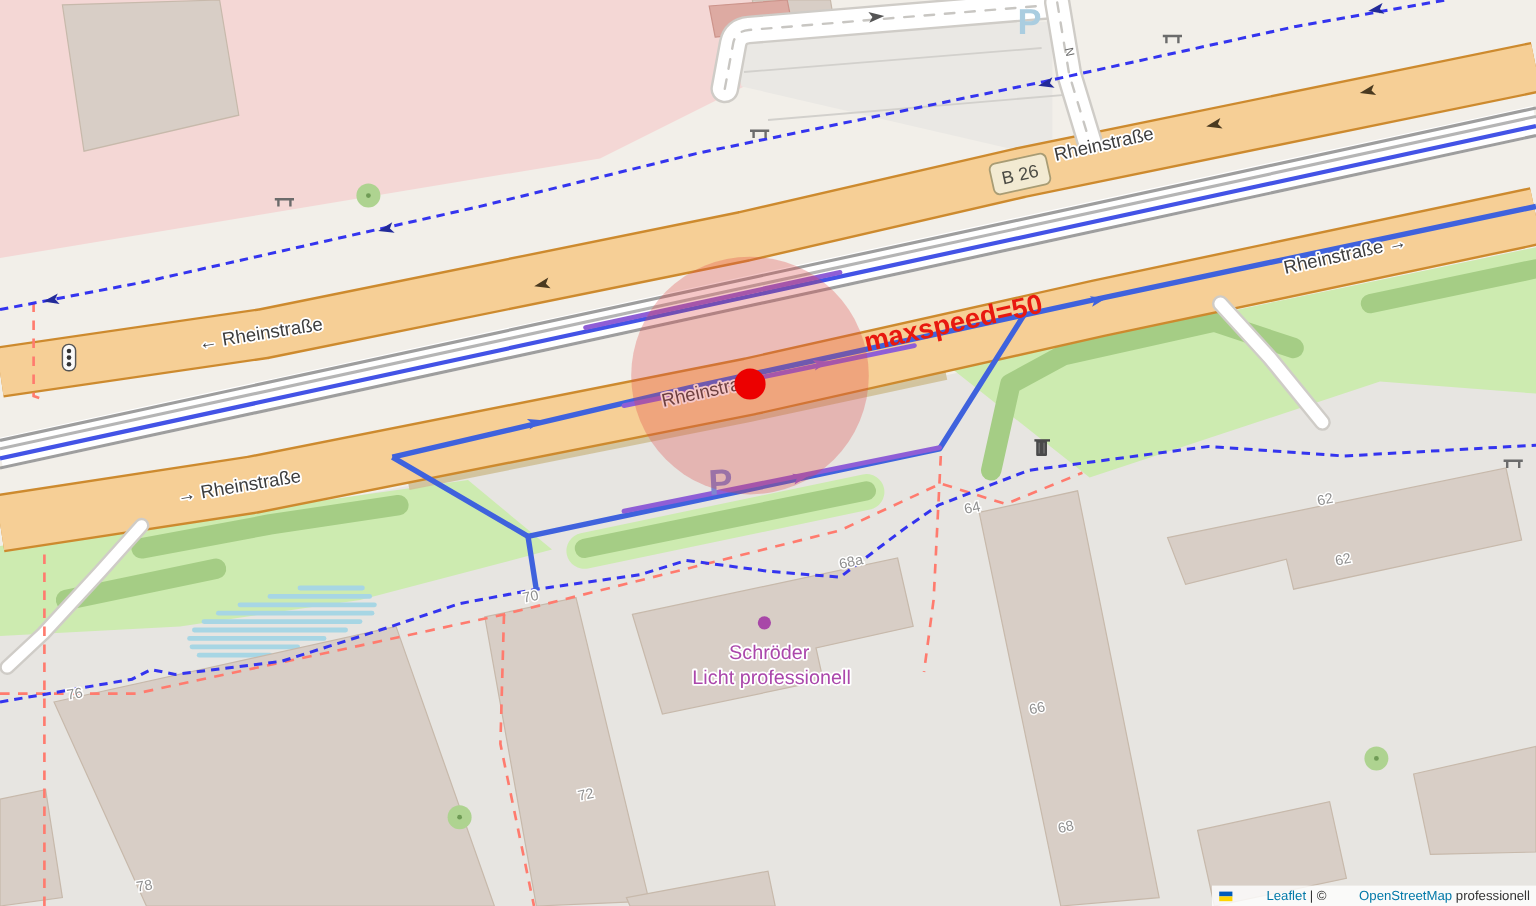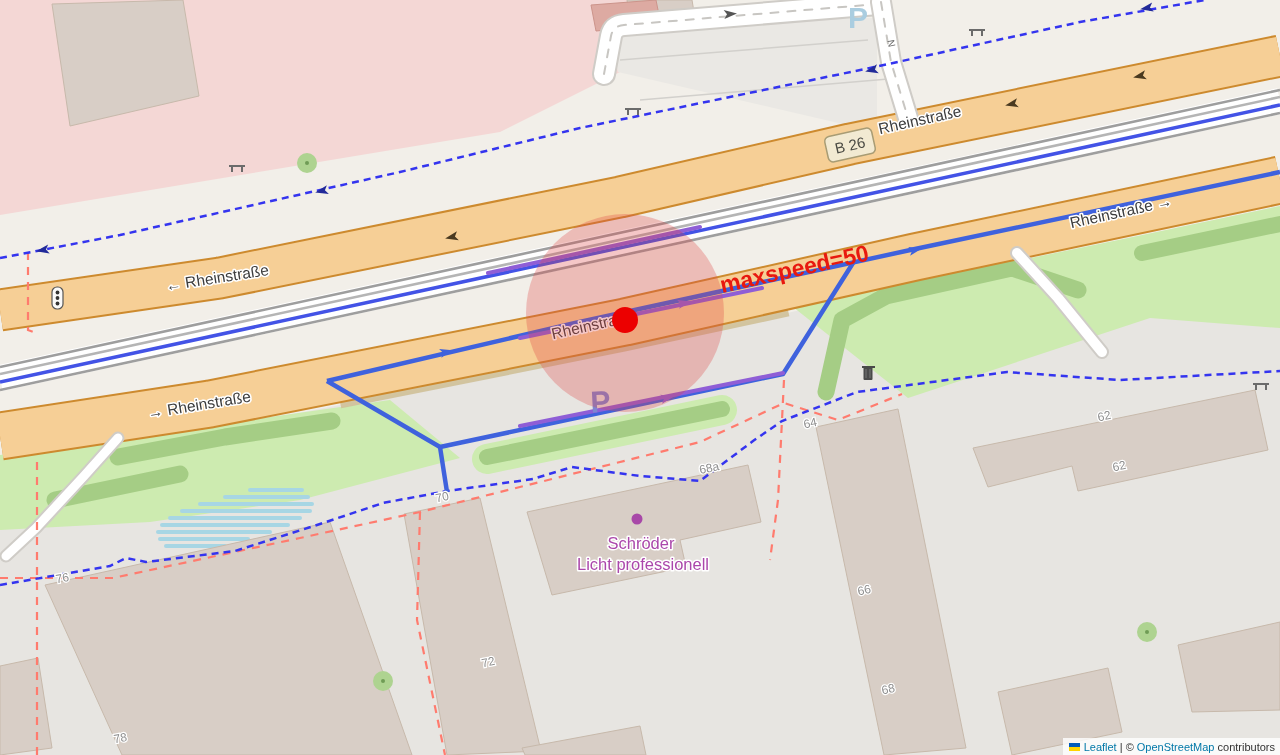--- a/index.html
+++ b/index.html
@@ -13,21 +13,21 @@
   .poi-label{fill:#ab47ab;font-size:16.5px;font-weight:500;paint-order:stroke;stroke:#fff;
       stroke-width:3px;stroke-linejoin:round;}
   .maxspeed{fill:#e8190f;font-size:23px;font-weight:bold;}
   .p-label{fill:#7f86d2;font-size:30px;font-weight:600;}
   .p-label-pale{fill:#aacde0;font-size:30px;font-weight:600;}
   .ref-badge-text{fill:#4a4a43;font-size:15px;}
   .road-n{fill:#666;font-size:10px;}
   #attribution{position:absolute;right:0;bottom:0;background:rgba(255,255,255,.8);
       font-size:11px;line-height:16px;height:17px;padding:0 5px 0 6px;color:#333;
       display:flex;align-items:center;white-space:pre;}
-  #attribution a{color:#0078a8;text-decoration:none;cursor:pointer;}
+  #attribution a{color:#0078a8;text-decoration:none;cursor:pointer;margin-left:24px;}
   .flag{display:inline-block;width:11px;height:8px;margin-right:4px;position:relative;}
   .flag .b{position:absolute;top:0;left:0;width:11px;height:4px;background:#005bbb;}
   .flag .y{position:absolute;top:4px;left:0;width:11px;height:4px;background:#ffd500;}
 </style>
 </head>
 <body>
 
 <div id="map">
 <svg width="1280" height="755" viewBox="0 0 1280 755">
   <defs>
@@ -225,15 +225,15 @@
     </g>
   </g>
 
   <circle cx="625" cy="313" r="99" fill="#dd4444" opacity="0.3"></circle>
   <circle cx="625" cy="320" r="13" fill="#ec0000"></circle>
   <text class="maxspeed" transform="translate(722,293) rotate(-12.5)">maxspeed=50</text>
 </svg>
 
 <div id="attribution">
   <span class="flag"><span class="b"></span><span class="y"></span></span>
-  <a href="#">Leaflet</a><span> | © </span><a href="#">OpenStreetMap</a><span> contributors</span>
+  <a href="#">Leaflet</a><span> | © </span><a href="#">OpenStreetMap</a><span> professionell</span>
 </div>
 </div>
 
 </body></html>

